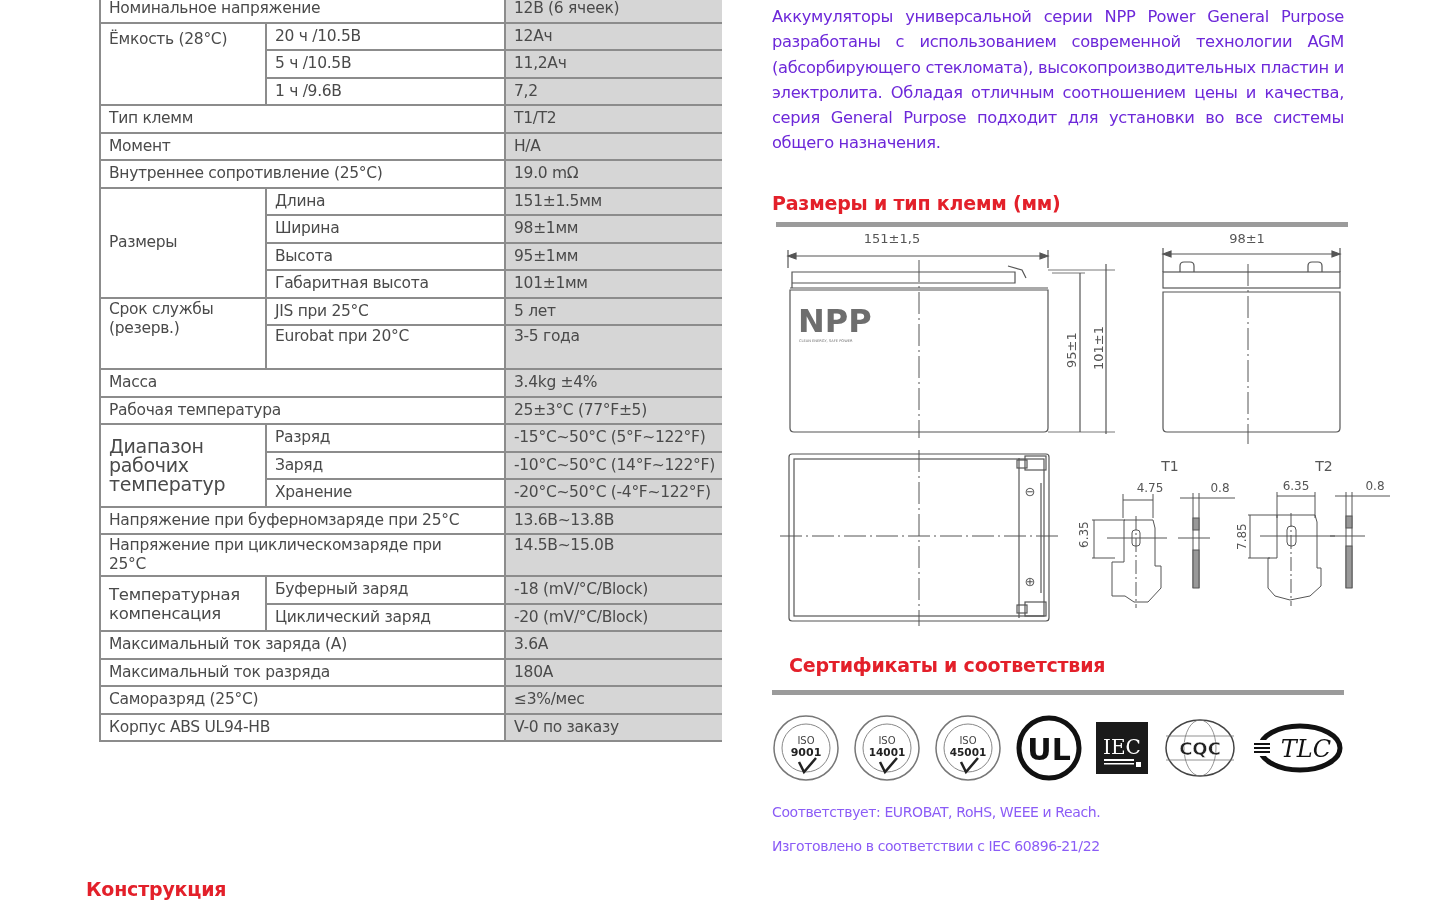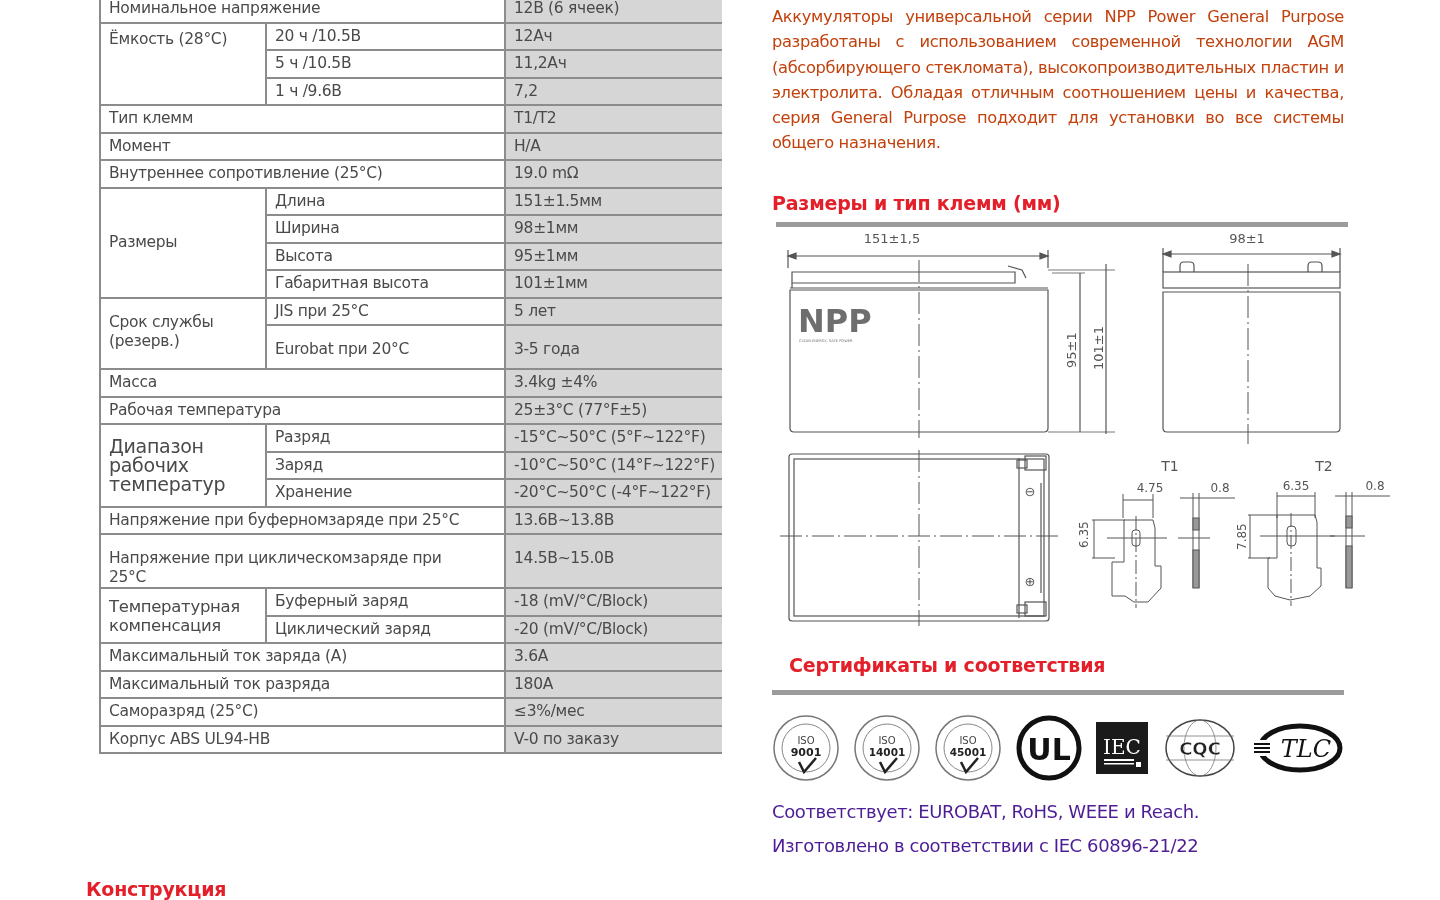--- a/index.html
+++ b/index.html
@@ -12,42 +12,42 @@
     position:absolute; left:99px; top:-6px; width:622px;
     border-collapse:collapse; table-layout:fixed;
     font-family:"DejaVu Sans", sans-serif; font-size:15.5px; color:#4a4a4a;
     letter-spacing:-0.3px;
   }
   .spec td {
     border:2px solid #8c8c8c; padding:0 8px; height:25.5px;
     vertical-align:middle; line-height:19px; white-space:nowrap;
   }
   .spec td.val { background:#d6d6d6; border-right:none; }
-  .spec td.top { vertical-align:top; padding-top:14px; }
+  .spec td.top { vertical-align:top; padding-top:1px; }
   .spec td.wrap { white-space:normal; }
   .spec col.c1 { width:166px; }
   .spec col.c2 { width:239px; }
   .spec col.c3 { width:217px; }
 
   
   .intro {
     position:absolute; left:772px; top:4px; width:572px;
     font-family:"DejaVu Sans", sans-serif; font-size:16.3px; line-height:25.3px;
-    color:#c2410c; text-align:justify; letter-spacing:-0.35px;
+    color:#6d28d9; text-align:justify; letter-spacing:-0.35px;
   }
   .sec-title {
     position:absolute; font-family:"DejaVu Sans", sans-serif; font-weight:bold;
     color:#e3202a; font-size:19px; letter-spacing:-0.2px;
   }
   .rule { position:absolute; height:5px; background:#9b9b9b; }
   .drawing { position:absolute; left:770px; top:228px; }
   .certs { position:absolute; left:770px; top:708px; }
   .comply {
     position:absolute; left:772px; top:795px;
-    font-family:"DejaVu Sans", sans-serif; font-size:18px; line-height:34px; color:#4c1d95;
+    font-family:"DejaVu Sans", sans-serif; font-size:14px; line-height:34px; color:#8b5cf6;
     letter-spacing:-0.4px;
   }
 </style>
 </head>
 <body>
 
 <table class="spec">
   <colgroup>
       <col class="c1">
       <col class="c2">

